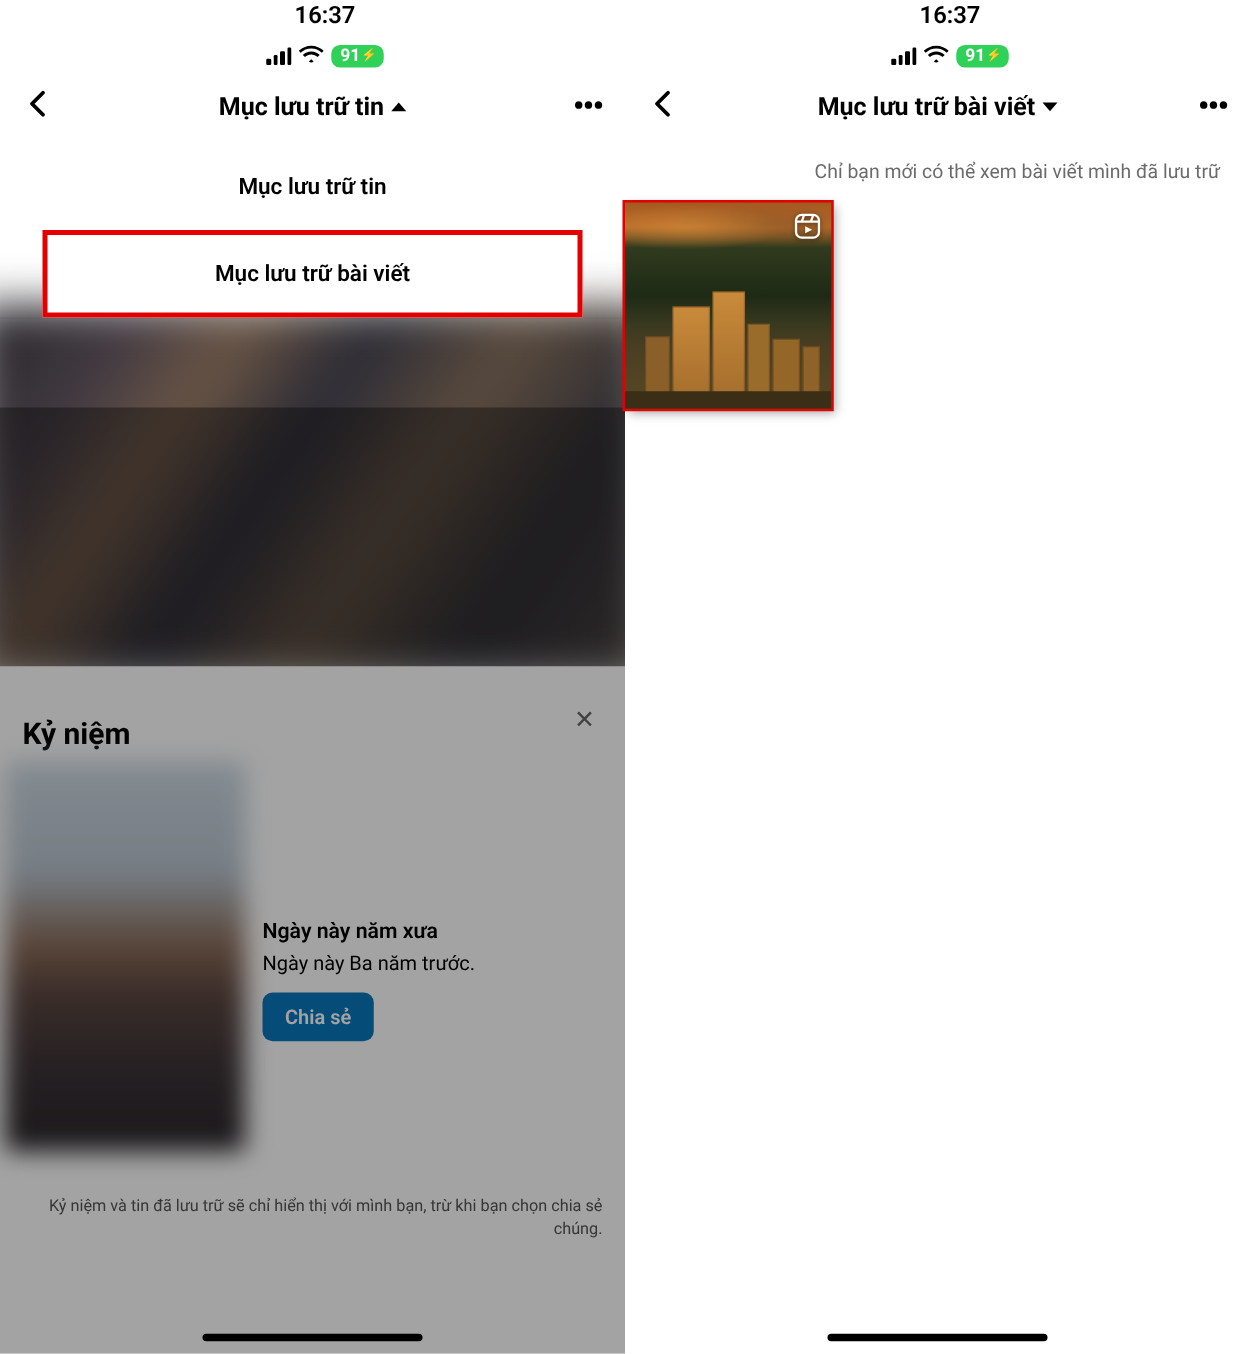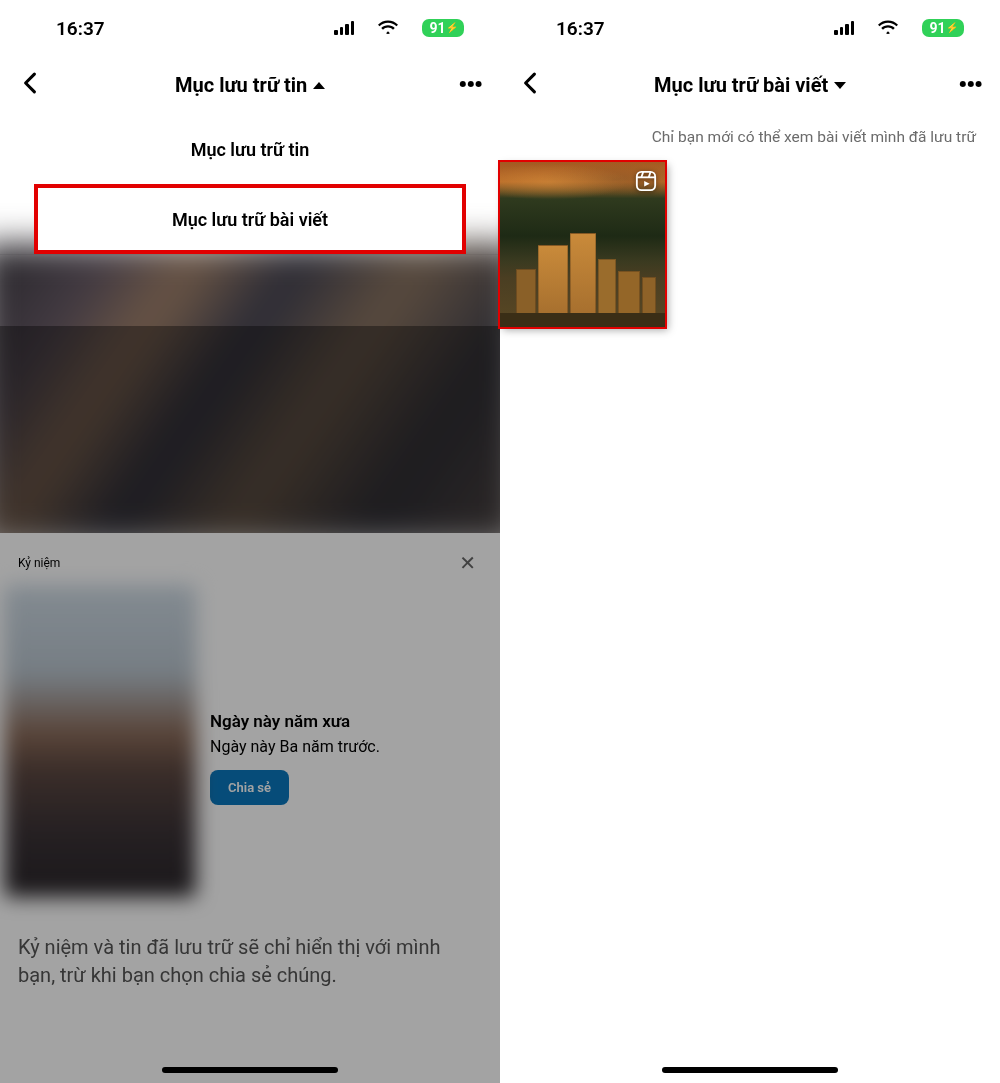--- a/index.html
+++ b/index.html
@@ -20,25 +20,26 @@
   flex-direction: column;
 }
 .status-bar {
   height: 56px;
   display: flex;
   align-items: center;
   justify-content: space-between;
   padding: 0 36px 0 56px;
   font-weight: 600;
   font-size: 19px;
+  flex-direction: column;
 }
 .status-right {
   display: flex;
   align-items: center;
-  gap: 24px;
+  gap: 6px;
 }
 .signal-bars {
   display: flex;
   align-items: flex-end;
   gap: 2px;
   height: 14px;
 }
 .signal-bars span {
   width: 3.5px;
   background: #000;
@@ -133,21 +134,21 @@
   top: 278px;
   left: 0; right: 0;
   background: #fff;
 }
 .memories-header {
   display: flex;
   align-items: center;
   justify-content: space-between;
   padding: 16px 18px 8px;
 }
-.memories-title { font-size: 12px; font-weight: 400; }
+.memories-title { font-size: 24px; font-weight: 700; margin-top: 24px; }
 .close-x { font-size: 20px; color: #666; padding: 2px 6px; }
 .memories-body {
   display: flex;
   gap: 14px;
   padding: 0 4px 18px;
 }
 .memory-thumb {
   width: 192px;
   height: 312px;
   border-radius: 6px;
@@ -161,28 +162,28 @@
   padding-top: 108px;
 }
 .memory-heading { font-size: 17px; font-weight: 600; margin-top: 18px; }
 .memory-sub { font-size: 16px; color: #000000; }
 .share-btn {
   margin-top: 8px;
   background: #0a78be;
   color: #fff;
   border-radius: 8px;
   padding: 10px 18px;
-  font-size: 13px;
+  font-size: 16px;
   font-weight: 600;
   width: fit-content;
 }
 .footer-note {
-  font-size: 20px;
+  font-size: 13px;
   color: #555;
-  text-align: left;
+  text-align: right;
   padding: 18px 18px;
   line-height: 1.4;
 }
 .info-text {
   font-size: 15.5px;
   color: #6b6b6b;
   text-align: right;
   padding: 14px 24px 16px;
 }
 .grid {

